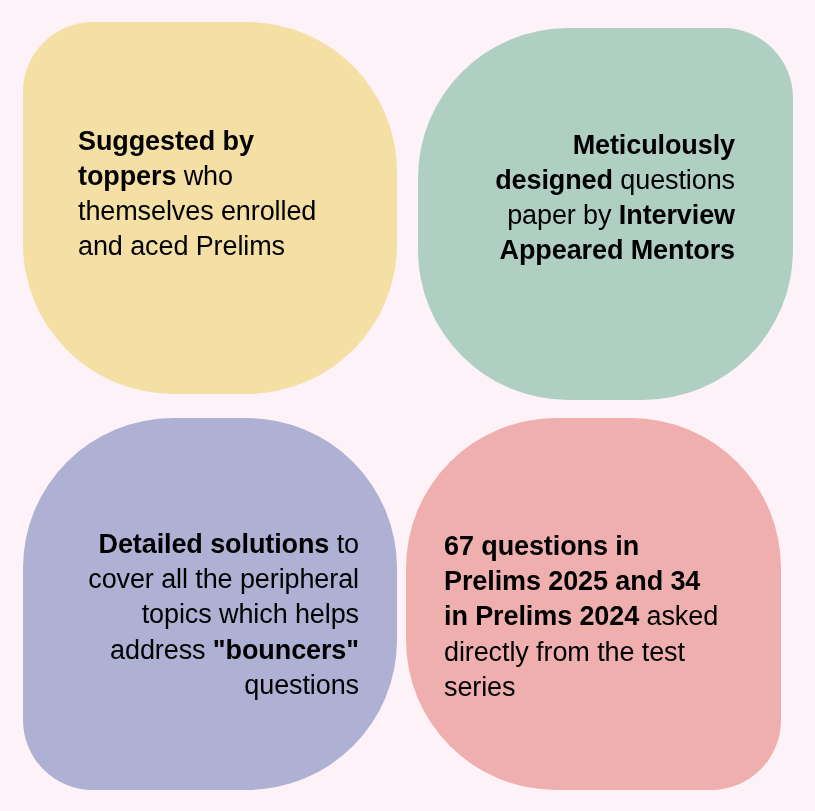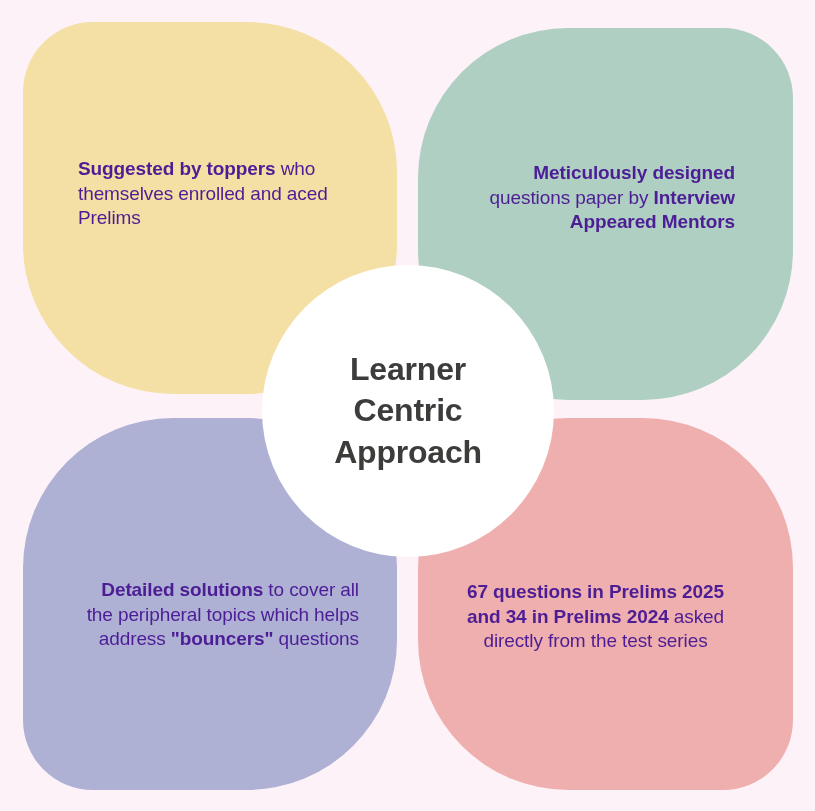--- a/index.html
+++ b/index.html
@@ -21,22 +21,22 @@
     height: 811px;
     background: #fdf2f8;
   }
 
   
   .petal {
     position: absolute;
     box-sizing: border-box;
     display: flex;
     align-items: center;
-    color: #4c1d95;
-    font-size: 19px;
+    color: #000000;
+    font-size: 27px;
     line-height: 1.30;
     letter-spacing: -0.1px;
   }
 
   .petal .copy {
     width: 100%;
   }
 
   .petal b {
     font-weight: 700;
@@ -79,29 +79,29 @@
     background: #aeb0d4;
     border-radius: 150px 150px 150px 70px;
     padding: 0 38px 0 55px;
     justify-content: flex-start;
     text-align: right;
   }
   #petal-solutions .copy { margin-top: 22px; }
 
   
   #petal-questions {
-    left: 418px;
+    left: 406px;
     top: 418px;
     width: 375px;
     height: 372px;
     background: #f0afaf;
     border-radius: 150px 150px 70px 150px;
     padding: 0 58px 0 38px;
     justify-content: flex-end;
-    text-align: center;
+    text-align: left;
   }
   #petal-questions .copy { margin-top: 26px; }
 
   
   #center-circle {
     position: absolute;
     left: 262px;
     top: 265px;
     width: 292px;
     height: 292px;
@@ -136,21 +136,14 @@
   </div>
 
   <div class="petal" id="petal-solutions">
     <div class="copy"><b>Detailed solutions</b><span> to cover all the peripheral topics which helps address </span><b>"bouncers"</b><span> questions</span></div>
   </div>
 
   <div class="petal" id="petal-questions">
     <div class="copy"><b>67 questions in Prelims 2025 and 34 in Prelims 2024</b><span> asked directly from the test series</span></div>
   </div>
 
-  <div id="center-circle">
-    <div class="center-title">
-      <span>Learner</span>
-      <span>Centric</span>
-      <span>Approach</span>
-    </div>
-  </div>
 
 </div>
 
 </body></html>

